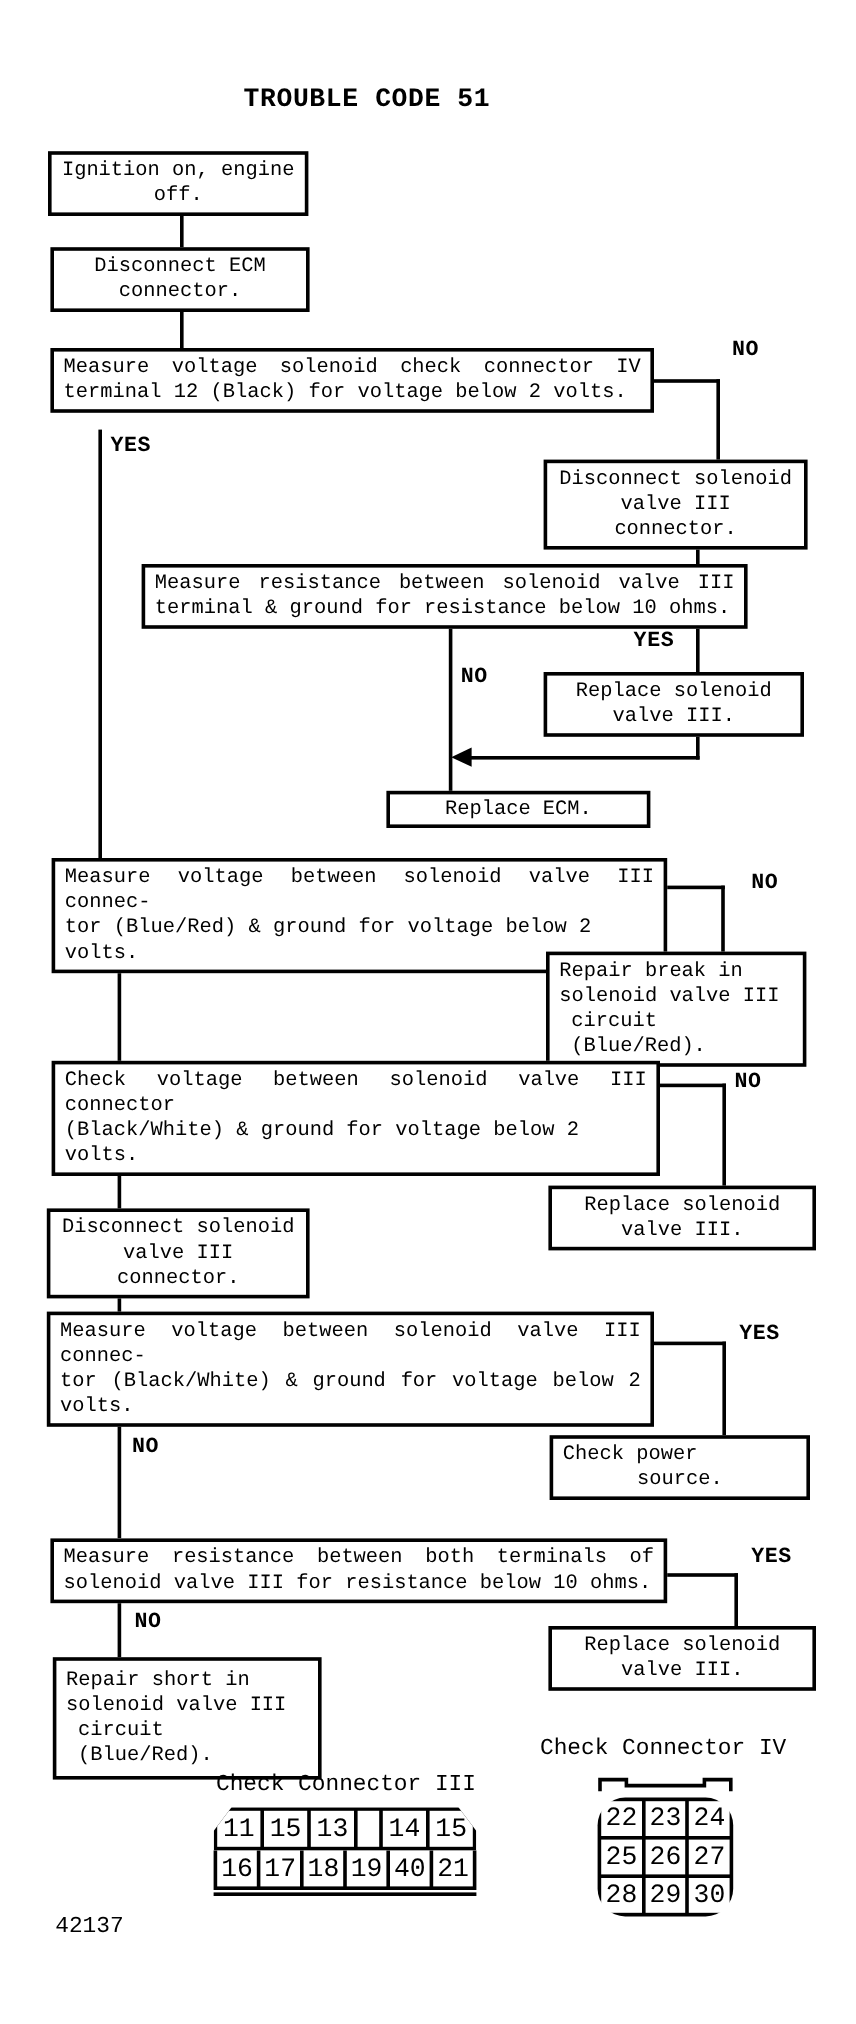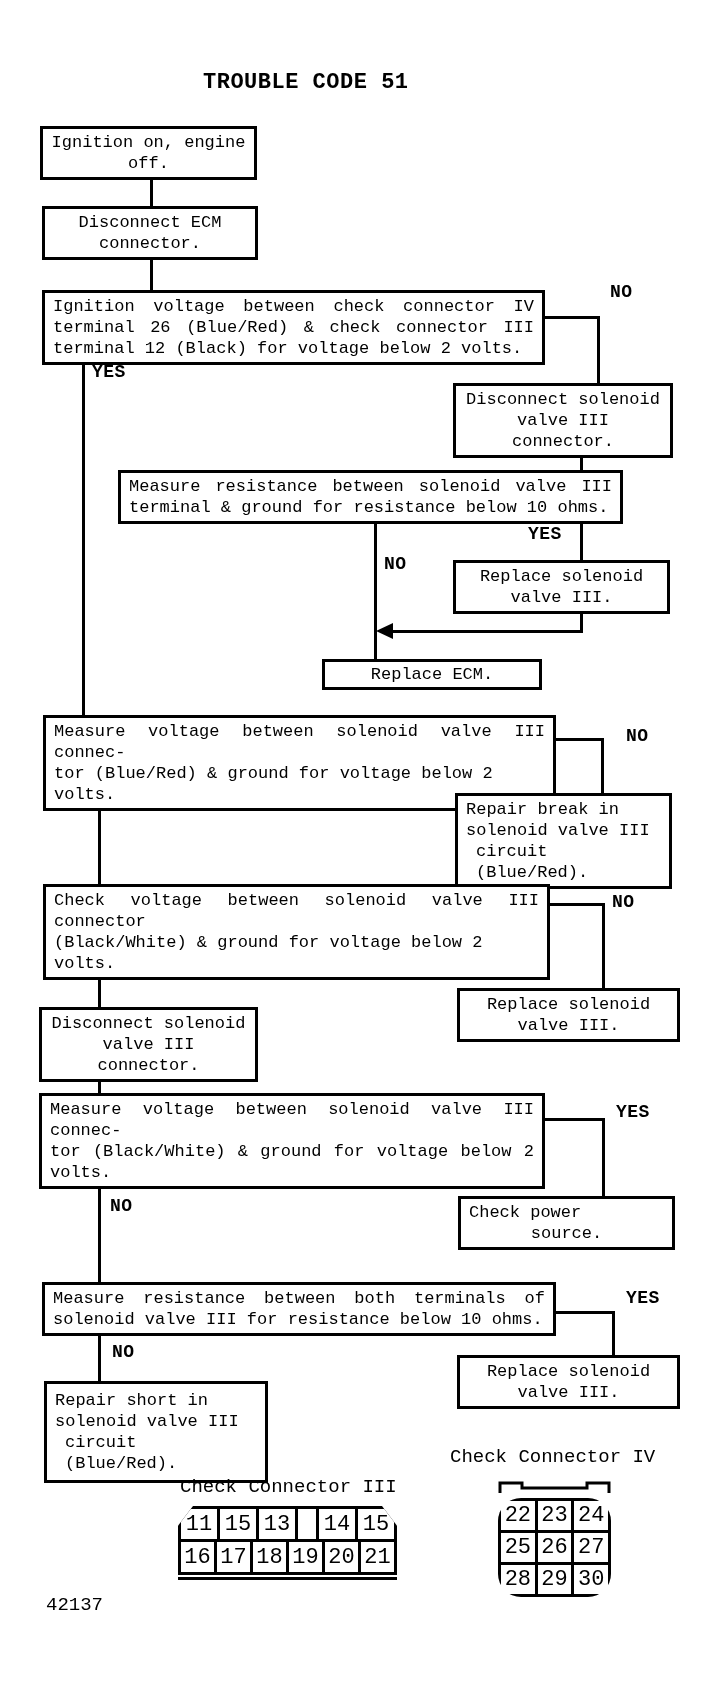--- a/index.html
+++ b/index.html
@@ -81,22 +81,21 @@
     <div class="bl c">Ignition on, engine</div>
     <div class="bl c">off.</div>
   </div>
 
   <div class="box" style="left:42px;top:206px;width:216px;">
     <div class="bl c">Disconnect ECM</div>
     <div class="bl c">connector.</div>
   </div>
 
   <div class="box" style="left:42px;top:290px;width:503px;">
-    <div class="bl j">Ignition voltage between check connector IV</div>
-    <div class="bl j">terminal 26 (Blue/Red) &amp; check connector III</div>
+    <div class="bl j">Measure voltage solenoid check connector IV</div>
     <div class="bl">terminal 12 (Black) for voltage below 2 volts.</div>
   </div>
 
   <div class="box" style="left:453px;top:383px;width:220px;">
     <div class="bl c">Disconnect solenoid</div>
     <div class="bl c">valve III connector.</div>
   </div>
 
   <div class="box" style="left:118px;top:470px;width:505px;">
     <div class="bl j">Measure resistance between solenoid valve III</div>
@@ -191,21 +190,21 @@
       <div class="cell">13</div>
       <div class="slot"></div>
       <div class="cell">14</div>
       <div class="cell">15</div>
     </div>
     <div class="c3row r2">
       <div class="cell">16</div>
       <div class="cell">17</div>
       <div class="cell">18</div>
       <div class="cell">19</div>
-      <div class="cell">20</div>
+      <div class="cell">40</div>
       <div class="cell">21</div>
     </div>
     <div class="dblline"></div>
   </div>
 
   <div class="figno" style="left:46px;top:1594px;">42137</div>
 
 </div>
 
 </body></html>

